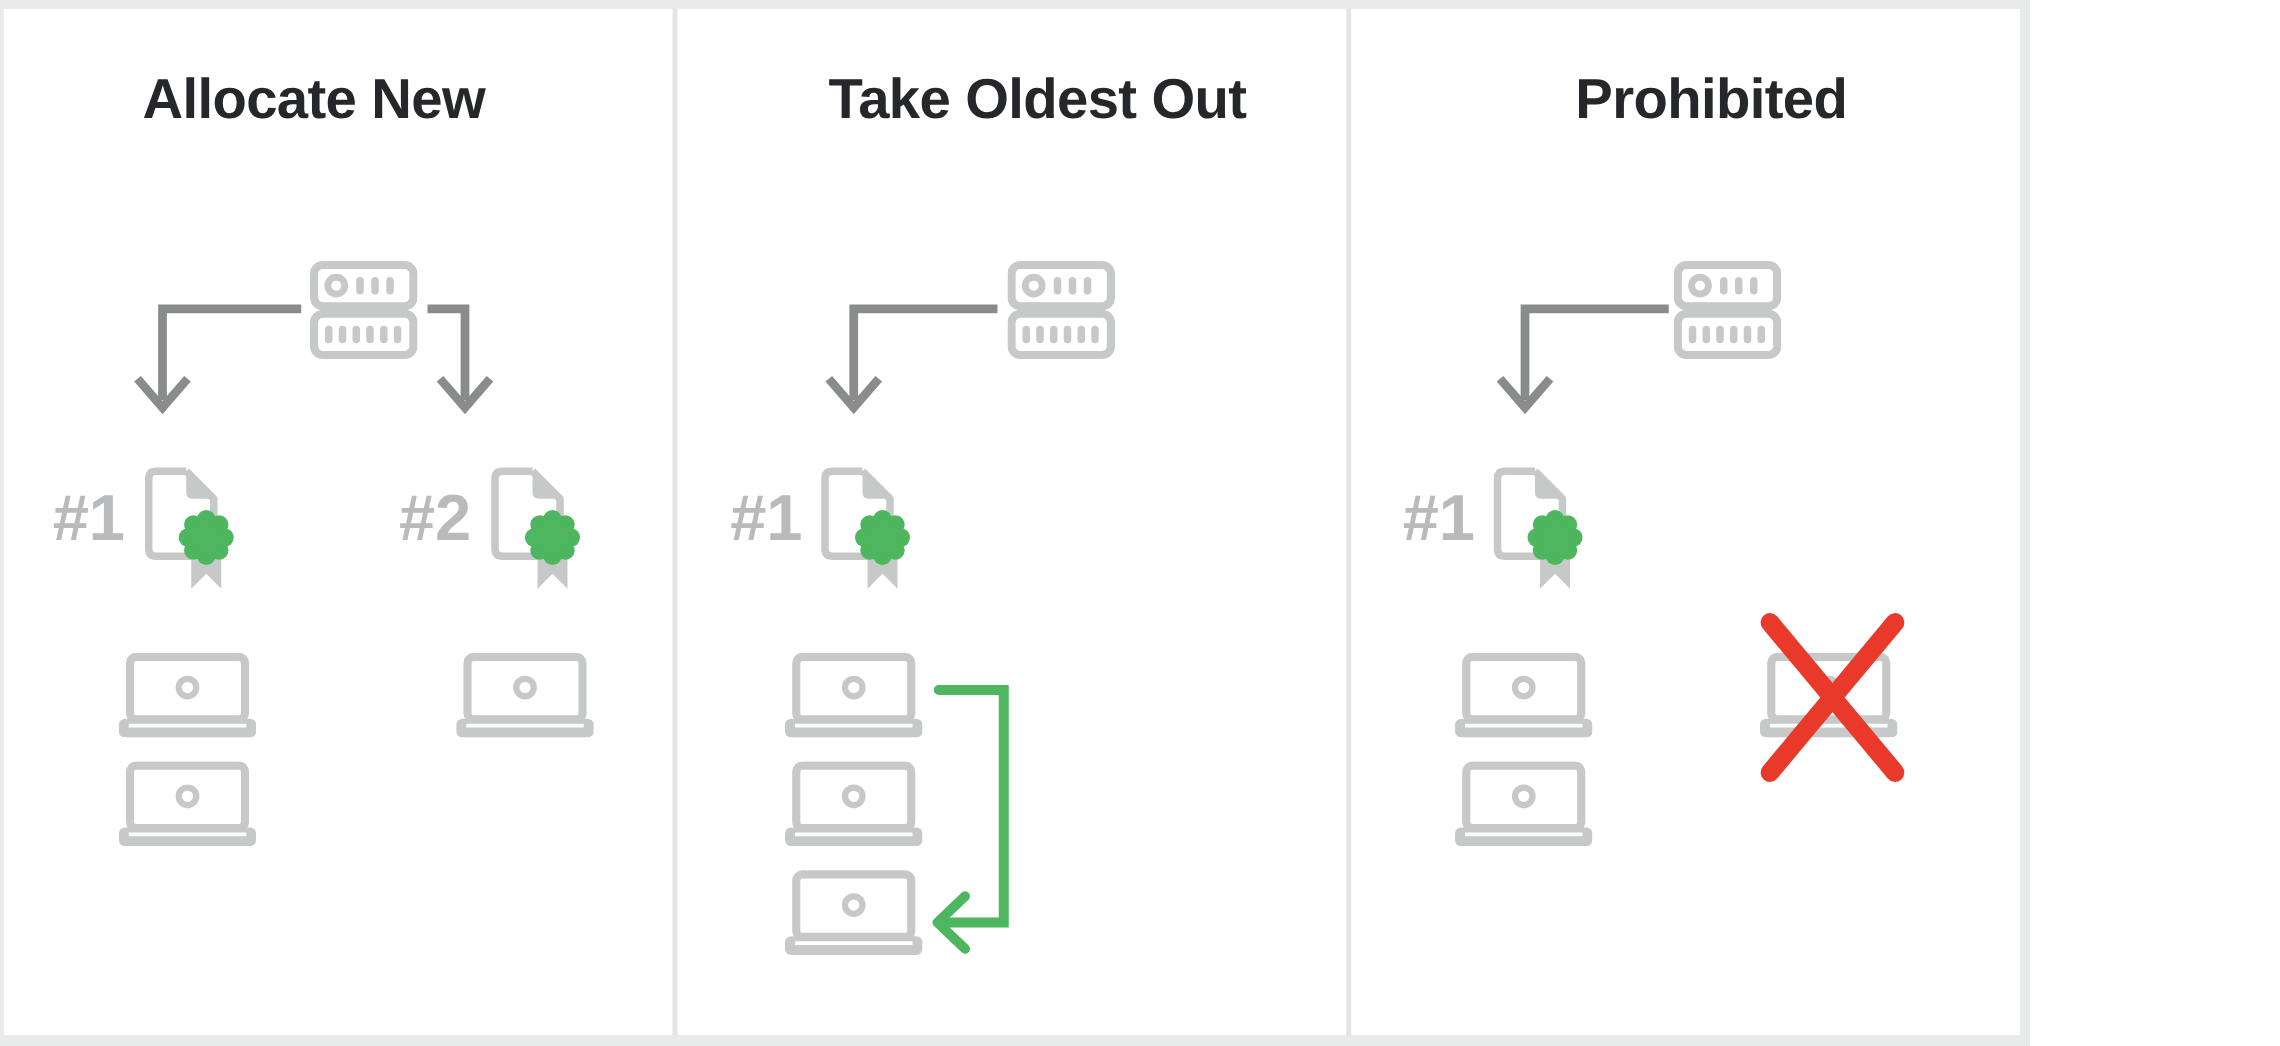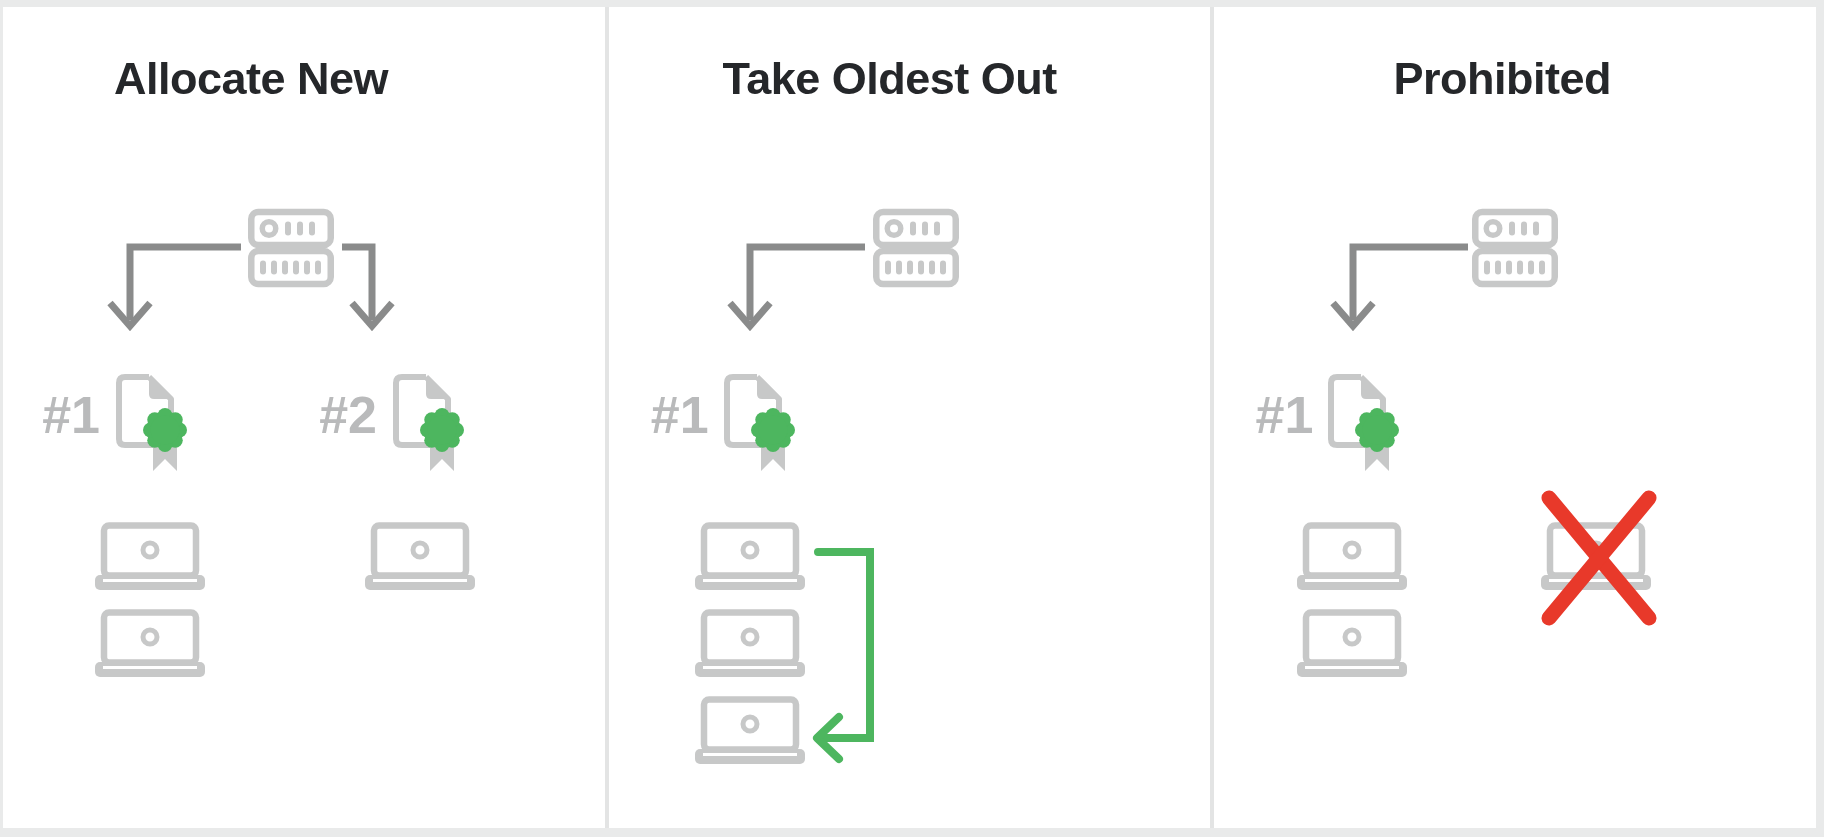--- a/index.html
+++ b/index.html
@@ -9,21 +9,21 @@
     --icon-light-gray:#c7c8c8;
     --label-gray:#b9babb;
     --arrow-dark-gray:#8a8b8b;
     --title-text:#25272a;
     --green-accent:#4db65f;
     --red-prohibited:#e8392a;
   }
   html,body{margin:0;padding:0;}
   body{font-family:"Liberation Sans",sans-serif;background:#fff;}
   .canvas{
-    width:1824px;height:837px;box-sizing:border-box;
+    width:1624px;height:837px;box-sizing:border-box;
     background:var(--background-frame);
     padding:7px 8px 9px 3px;
     position:relative;overflow:hidden;
   }
   .row{display:flex;gap:4px;height:100%;background:var(--divider);}
   .panel{flex:1;background:var(--panel-background);position:relative;overflow:hidden;}
   .abs{position:absolute;}
   .title{
     position:absolute;top:48px;
     font-weight:700;font-size:45px;line-height:1.05;
@@ -129,21 +129,21 @@
         </svg>
       <svg class="abs" style="left:92px;top:602px;" width="110" height="68" viewBox="0 0 110 68">
           <use href="#ic-laptop"></use>
         </svg>
       <svg class="abs" style="left:362px;top:515px;" width="110" height="68" viewBox="0 0 110 68">
           <use href="#ic-laptop"></use>
         </svg>
     </div>
 
     <div class="panel">
-      <div class="title" style="left:15px;width:532px;">Take Oldest Out</div>
+      <div class="title" style="left:0;width:532px;padding-left:22px;">Take Oldest Out</div>
 
       <svg class="abs" style="left:264px;top:201px;" width="86" height="80" viewBox="0 0 86 80">
           <use href="#ic-server"></use>
         </svg>
 
       <svg class="abs" style="left:114px;top:233px;" width="145" height="100" viewBox="0 0 145 100">
         <path class="stroke-dark" stroke-width="7" d="M142,7 H27 V80"></path>
         <path class="stroke-dark" stroke-width="7" d="M7,63 L27,86 L47,63"></path>
       </svg>
 

